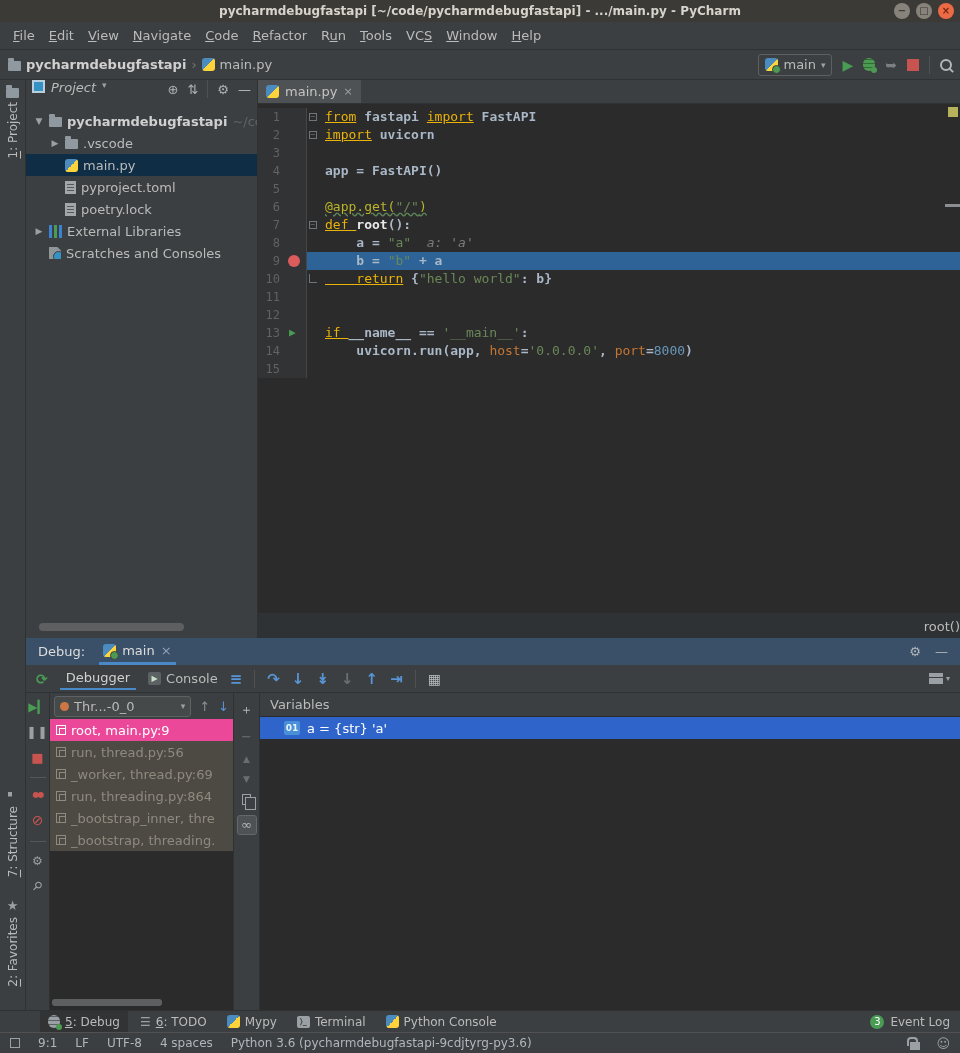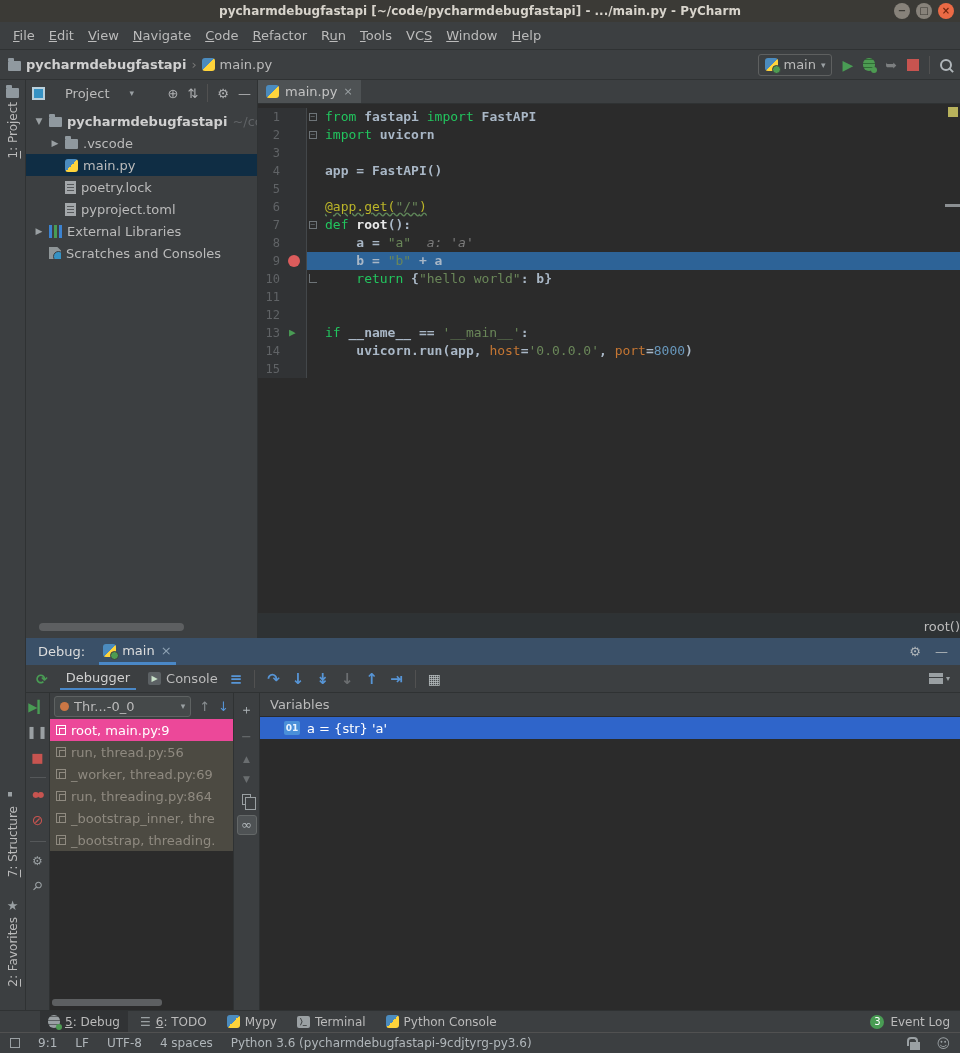--- a/index.html
+++ b/index.html
@@ -85,21 +85,21 @@
   .struct-ic { width:10px; height:10px; background:#9aa0a3; display:inline-block;
     clip-path:polygon(0 0,45% 0,45% 45%,0 45%); box-shadow:5px 5px 0 #9aa0a3, 0 5px 0 #9aa0a3; }
   .star-ic { color:#9aa0a3; font-size:13px; }
 
   .right-col { flex:1; display:flex; flex-direction:column; min-width:0; }
   .upper { height:558px; display:flex; flex:none; min-width:0; }
 
   
   .project { width:232px; background:#3c3f41; border-right:1px solid #2f3233; flex:none;
     display:flex; flex-direction:column; position:relative; overflow:hidden; }
-  .project-header { height:26px; display:flex; align-items:center; gap:20px; padding:0 6px; flex:none; }
+  .project-header { height:26px; display:flex; align-items:flex-start; gap:6px; padding:0 6px; flex:none;font-style:italic; }
   .proj-view-ic { width:13px; height:13px; border:2px solid #b9d0dc; background:#3592c4; display:inline-block; }
   .ph-icons { margin-left:auto; display:flex; align-items:center; gap:9px; color:#afb1b3; }
   .tree { flex:1; padding-top:4px; }
   .tree-row { height:22px; display:flex; align-items:center; gap:5px; white-space:nowrap; overflow:hidden; }
   .tree-row.selected { background:#0f2d44; }
   .tree-arrow { width:10px; color:#9aa0a3; font-size:9px; text-align:center; flex:none; }
   .tree-label.bold { font-weight:bold; color:#d0d0d0; }
   .tree-suffix { color:#606366; }
   .hscroll { position:absolute; bottom:7px; left:13px; width:145px; height:8px; background:#5d5f61; border-radius:4px; }
 
@@ -116,21 +116,21 @@
   .gut-ic { width:22px; flex:none; background:#313335; align-self:stretch; position:relative; }
   .bp-dot { position:absolute; left:4px; top:3px; width:12px; height:12px; border-radius:50%; background:#db5c5c; }
   .run-arrow { position:absolute; left:5px; top:2px; color:#499c54; font-size:11px; }
   .fold { width:14px; flex:none; align-self:stretch; position:relative; border-left:1px solid #43474a; }
   .fold-box { position:absolute; left:2px; top:5px; width:8px; height:8px; border:1px solid #6e7478;
     color:#6e7478; font-size:8px; line-height:6px; text-align:center; }
   .fold-end { position:absolute; left:2px; top:4px; width:8px; height:9px;
     border-left:1px solid #6e7478; border-bottom:1px solid #6e7478; }
   .codewrap { flex:1; align-self:stretch; line-height:18px; padding-left:5px; }
   .code-line.exec .fold, .code-line.exec .codewrap { background:#2d6397; }
-  .sg-kw{color:#22c55e;} .sg-pl{color:#a9b7c6;font-weight:bold;} .sg-str{color:#6a8759;} .sg-dec{color:#bbb529;}
+  .sg-kw{color:#eab308;text-decoration:underline;} .sg-pl{color:#a9b7c6;font-weight:bold;} .sg-str{color:#6a8759;} .sg-dec{color:#bbb529;}
   .sg-num{color:#6897bb;} .sg-fn{color:#e8e8e8;font-weight:bold;} .sg-par{color:#c57633;}
   .sg-hint{color:#7c7c7c;font-style:italic;}
   .wavy { text-decoration:underline; text-decoration-style:wavy; text-decoration-color:#5f8759; }
   .mark-square { position:absolute; top:3px; right:2px; width:10px; height:10px; background:#b8b25c; }
   .mark-dash { position:absolute; top:100px; right:0; width:15px; height:3px; background:#8b8f92; }
   .editor-crumb { height:25px; flex:none; background:#2e3234; display:flex; align-items:center;
     padding-left:68px; color:#bbbbbb; border-top:1px solid #2f3233;justify-content:flex-end; }
 
   
   .dbg-header { height:27px; flex:none; background:#3a5068; display:flex; align-items:center;
@@ -290,26 +290,26 @@
                 <span class="tree-label">.vscode</span>
               </div>
               <div class="tree-row selected" style="padding-left: 24px;">
                 <span class="tree-arrow"></span>
                 <span class="py-ic"></span>
                 <span class="tree-label">main.py</span>
               </div>
               <div class="tree-row" style="padding-left: 24px;">
                 <span class="tree-arrow"></span>
                 <span class="file-ic"></span>
-                <span class="tree-label">poetry.lock</span>
+                <span class="tree-label">pyproject.toml</span>
               </div>
               <div class="tree-row" style="padding-left: 24px;">
                 <span class="tree-arrow"></span>
                 <span class="file-ic"></span>
-                <span class="tree-label">pyproject.toml</span>
+                <span class="tree-label">poetry.lock</span>
               </div>
               <div class="tree-row" style="padding-left: 8px;">
                 <span class="tree-arrow">▶</span>
                 <span class="libs-ic">
                   <i></i>
                   <i></i>
                   <i></i>
                 </span>
                 <span class="tree-label">External Libraries</span>
               </div>

